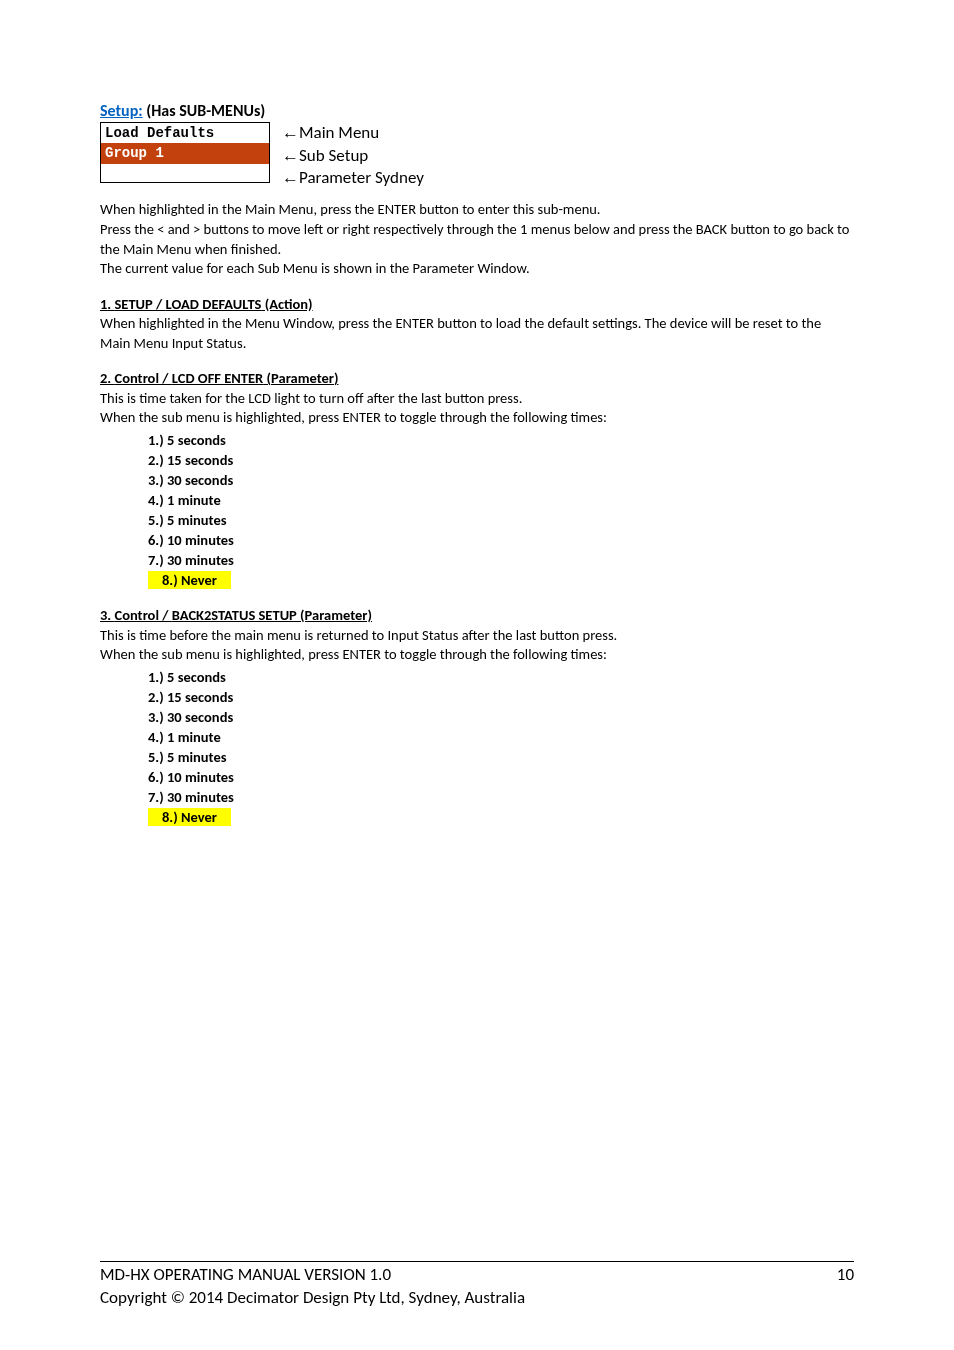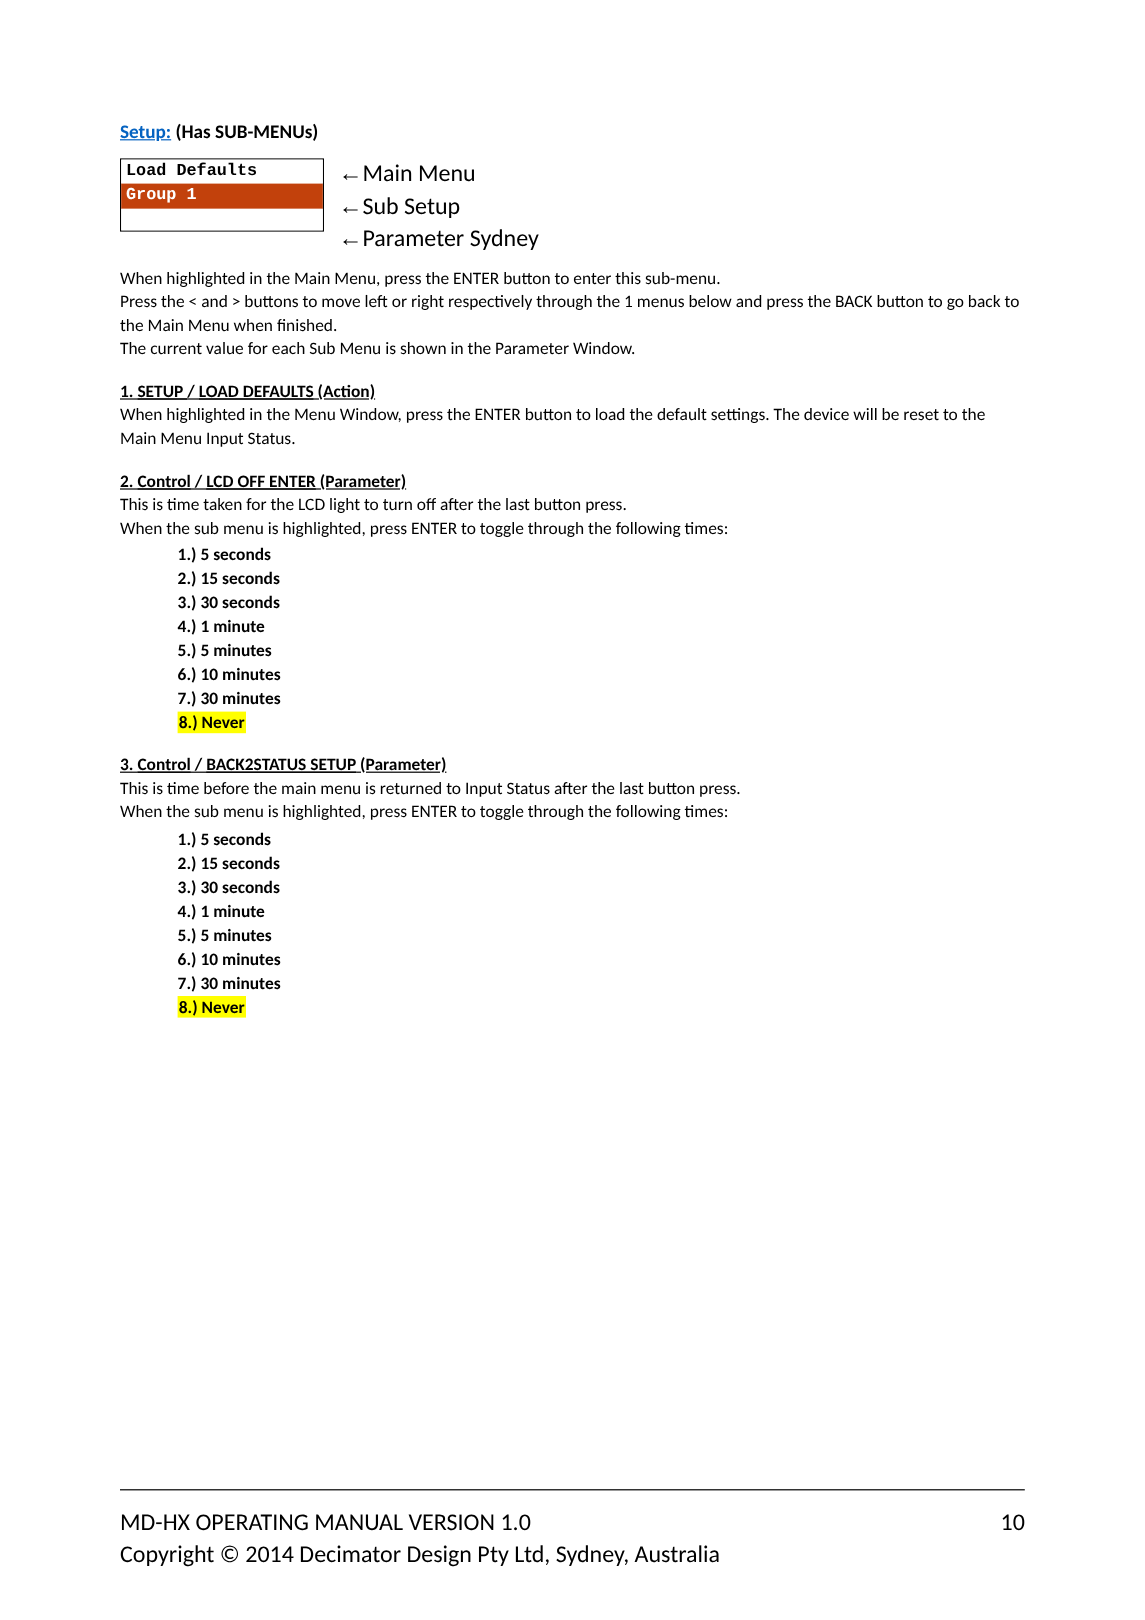--- a/index.html
+++ b/index.html
@@ -11,21 +11,20 @@
     height: 1350px;
     margin: 0;
     padding: 100px 100px 40px 100px;
     box-sizing: border-box;
     position: relative;
     line-height: 1.35;
   }
   .section-title {
     font-weight: bold;
     font-size: 16px;
-    margin-bottom: 10px;
   }
   .section-title .link {
     color: #0563c1;
     text-decoration: underline;
   }
   .lcd-wrap {
     display: flex;
     align-items: flex-start;
     margin-bottom: 10px;
   }
@@ -47,50 +46,50 @@
     background: #c2410c;
     color: #fff;
   }
   .lcd-line3 {
     padding: 0 4px;
     height: 18px;
     background: #fff;
   }
   .lcd-legend {
     margin-left: 12px;
-    font-size: 20px;
+    font-size: 17px;
     line-height: 1.35;
   }
   .heading {
     font-weight: bold;
     margin-top: 16px;
     text-decoration: underline;
   }
   .underline { text-decoration: underline; }
   .list {
     margin: 2px 0 0 0;
     padding-left: 48px;
   }
   .list div {
     line-height: 1.38;
     font-weight: bold;
   }
   .highlight {
     background: #ffff00;
     display: inline;
-    padding: 0 1px;
+    padding: 0 14px;
   }
   .footer {
     position: absolute;
     bottom: 40px;
     left: 100px;
     right: 100px;
     border-top: 1.5px solid #000;
-    padding-top: 14px;
-    font-size: 20px;
+    padding-top: 2px;
+    font-size: 17px;
     display: flex;
     justify-content: space-between;
     flex-wrap: wrap;
   }
   .footer .copyright {
     flex-basis: 100%;
   }
   .arrow { font-family: Arial, sans-serif; }
 </style>
 </head>

